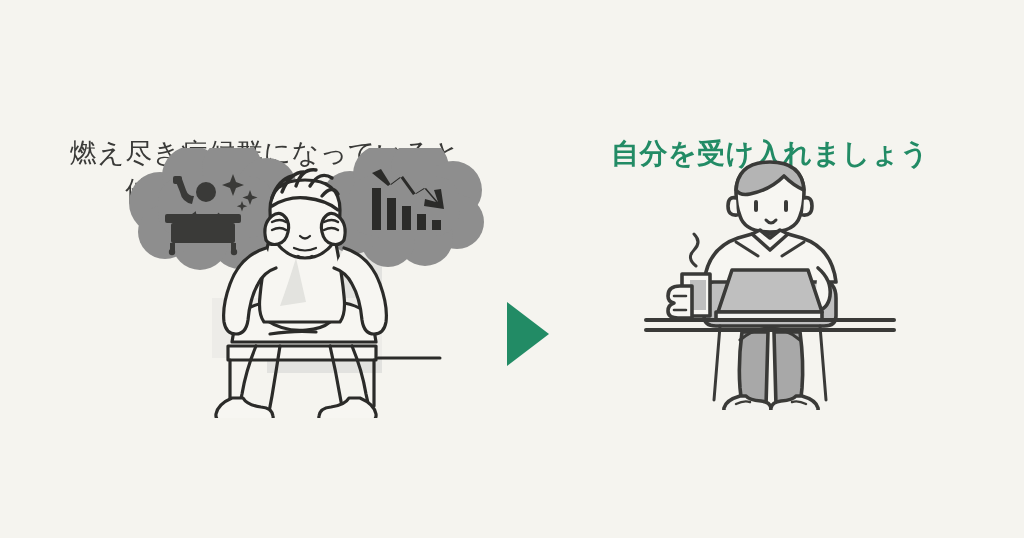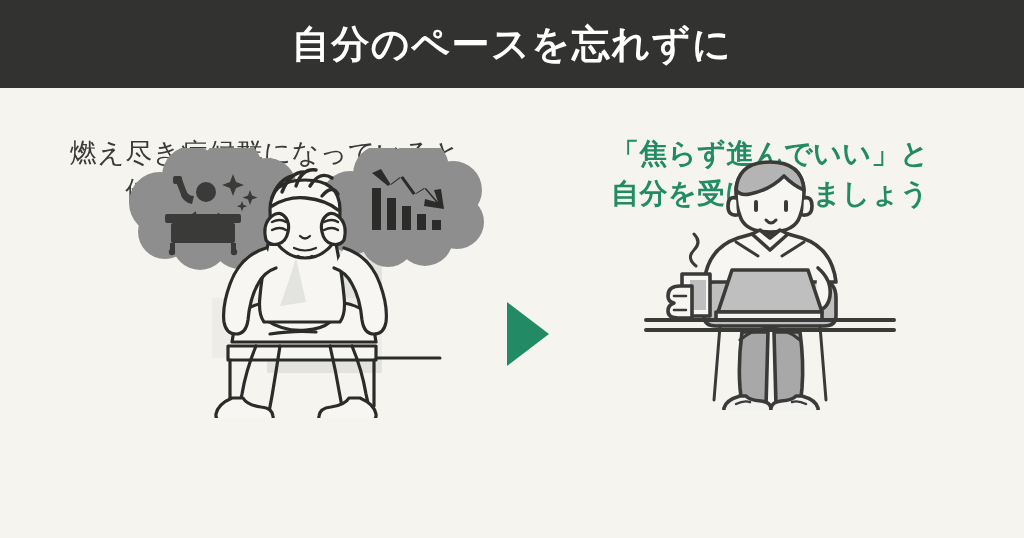--- a/index.html
+++ b/index.html
@@ -102,36 +102,32 @@
     width: 260px;
     height: 260px;
   }
   svg { display: block; }
 </style>
 </head>
 <body>
 
 <div class="slide">
 
-  <div class="header">
-    <div class="header-title">自分のペースを忘れずに</div>
-  </div>
 
   <div class="content">
 
     <div class="col col-left">
       <div class="caption caption-left">
         <span class="line">燃え尽き症候群になっていると</span>
         <span class="line">他人と比べがちになる</span>
       </div>
     </div>
 
     <div class="col col-right">
       <div class="caption caption-right">
-        <span class="line">「焦らず進んでいい」と</span>
         <span class="line">自分を受け入れましょう</span>
       </div>
     </div>
 
   </div>
 
   <div class="illus-left">
     <svg width="370" height="270" viewBox="0 0 370 270" fill="none">
 
       <rect x="147" y="70" width="115" height="155" fill="#E2E2DF"></rect>

